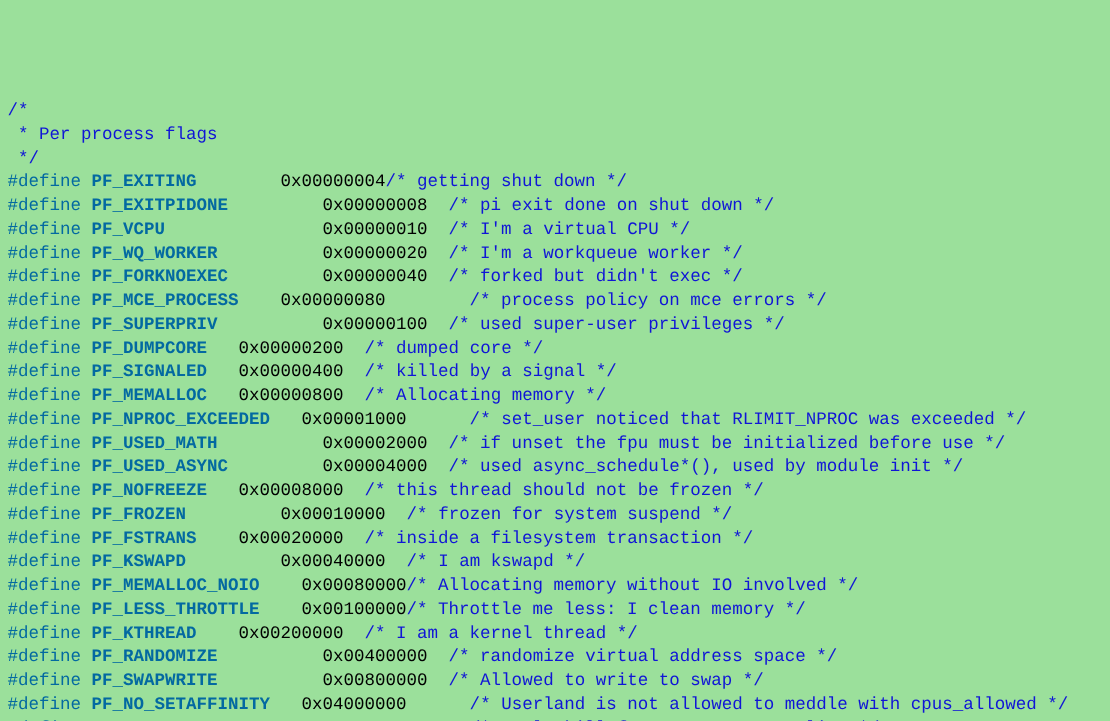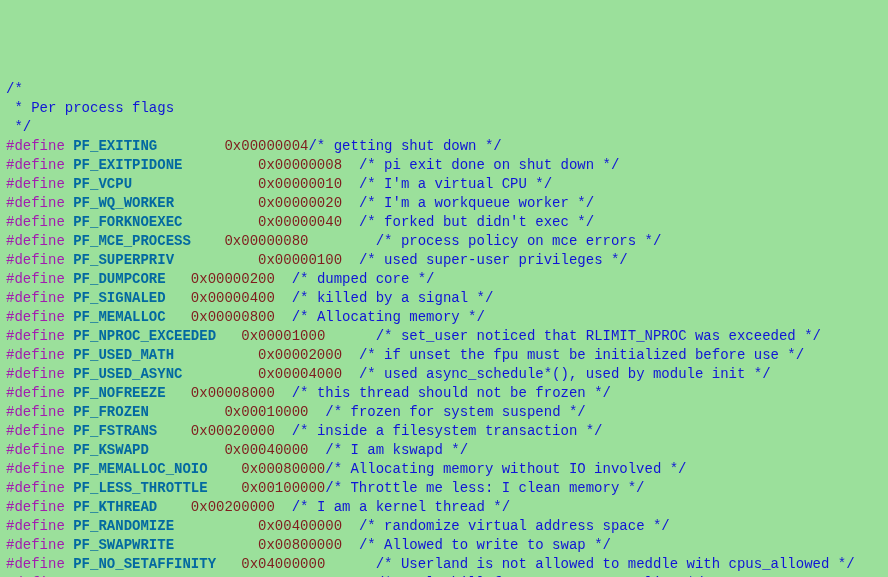--- a/index.html
+++ b/index.html
@@ -9,23 +9,23 @@
   font-size:14px;
   line-height:19px;
   padding:4px 6px;
   white-space:pre;
   color:#000;
   width:888px;
   box-sizing:border-box;
   position:relative;
 }
 .cmt{color:#1015d6}
-.kw{color:#a21caf}
+.kw{color:#0369a1}
 .ident{color:#0369a1;font-weight:bold}
-.num{color:#7f1d1d}
+.num{color:#000000}
 .line{display:block}
 </style>
 </head>
 <body>
 
 
 
 <div id="code"><span class="line cmt">/*</span><span class="line cmt"> * Per process flags</span><span class="line cmt"> */</span><span class="line"><span class="kw">#define</span> <span class="ident">PF_EXITING</span>        <span class="num">0x00000004</span><span class="cmt">/* getting shut down */</span></span><span class="line"><span class="kw">#define</span> <span class="ident">PF_EXITPIDONE</span>         <span class="num">0x00000008</span>  <span class="cmt">/* pi exit done on shut down */</span></span><span class="line"><span class="kw">#define</span> <span class="ident">PF_VCPU</span>               <span class="num">0x00000010</span>  <span class="cmt">/* I'm a virtual CPU */</span></span><span class="line"><span class="kw">#define</span> <span class="ident">PF_WQ_WORKER</span>          <span class="num">0x00000020</span>  <span class="cmt">/* I'm a workqueue worker */</span></span><span class="line"><span class="kw">#define</span> <span class="ident">PF_FORKNOEXEC</span>         <span class="num">0x00000040</span>  <span class="cmt">/* forked but didn't exec */</span></span><span class="line"><span class="kw">#define</span> <span class="ident">PF_MCE_PROCESS</span>    <span class="num">0x00000080</span>  <span class="cmt">      /* process policy on mce errors */</span></span><span class="line"><span class="kw">#define</span> <span class="ident">PF_SUPERPRIV</span>          <span class="num">0x00000100</span>  <span class="cmt">/* used super-user privileges */</span></span><span class="line"><span class="kw">#define</span> <span class="ident">PF_DUMPCORE</span>   <span class="num">0x00000200</span>  <span class="cmt">/* dumped core */</span></span><span class="line"><span class="kw">#define</span> <span class="ident">PF_SIGNALED</span>   <span class="num">0x00000400</span>  <span class="cmt">/* killed by a signal */</span></span><span class="line"><span class="kw">#define</span> <span class="ident">PF_MEMALLOC</span>   <span class="num">0x00000800</span>  <span class="cmt">/* Allocating memory */</span></span><span class="line"><span class="kw">#define</span> <span class="ident">PF_NPROC_EXCEEDED</span>   <span class="num">0x00001000</span>  <span class="cmt">    /* set_user noticed that RLIMIT_NPROC was exceeded */</span></span><span class="line"><span class="kw">#define</span> <span class="ident">PF_USED_MATH</span>          <span class="num">0x00002000</span>  <span class="cmt">/* if unset the fpu must be initialized before use */</span></span><span class="line"><span class="kw">#define</span> <span class="ident">PF_USED_ASYNC</span>         <span class="num">0x00004000</span>  <span class="cmt">/* used async_schedule*(), used by module init */</span></span><span class="line"><span class="kw">#define</span> <span class="ident">PF_NOFREEZE</span>   <span class="num">0x00008000</span>  <span class="cmt">/* this thread should not be frozen */</span></span><span class="line"><span class="kw">#define</span> <span class="ident">PF_FROZEN</span>         <span class="num">0x00010000</span>  <span class="cmt">/* frozen for system suspend */</span></span><span class="line"><span class="kw">#define</span> <span class="ident">PF_FSTRANS</span>    <span class="num">0x00020000</span>  <span class="cmt">/* inside a filesystem transaction */</span></span><span class="line"><span class="kw">#define</span> <span class="ident">PF_KSWAPD</span>         <span class="num">0x00040000</span>  <span class="cmt">/* I am kswapd */</span></span><span class="line"><span class="kw">#define</span> <span class="ident">PF_MEMALLOC_NOIO</span>    <span class="num">0x00080000</span><span class="cmt">/* Allocating memory without IO involved */</span></span><span class="line"><span class="kw">#define</span> <span class="ident">PF_LESS_THROTTLE</span>    <span class="num">0x00100000</span><span class="cmt">/* Throttle me less: I clean memory */</span></span><span class="line"><span class="kw">#define</span> <span class="ident">PF_KTHREAD</span>    <span class="num">0x00200000</span>  <span class="cmt">/* I am a kernel thread */</span></span><span class="line"><span class="kw">#define</span> <span class="ident">PF_RANDOMIZE</span>          <span class="num">0x00400000</span>  <span class="cmt">/* randomize virtual address space */</span></span><span class="line"><span class="kw">#define</span> <span class="ident">PF_SWAPWRITE</span>          <span class="num">0x00800000</span>  <span class="cmt">/* Allowed to write to swap */</span></span><span class="line"><span class="kw">#define</span> <span class="ident">PF_NO_SETAFFINITY</span>   <span class="num">0x04000000</span>  <span class="cmt">    /* Userland is not allowed to meddle with cpus_allowed */</span></span><span class="line"><span class="kw">#define</span> <span class="ident">PF_MCE_EARLY</span>      <span class="num">0x08000000</span>  <span class="cmt">      /* Early kill for mce process policy */</span></span></div>
 
 

